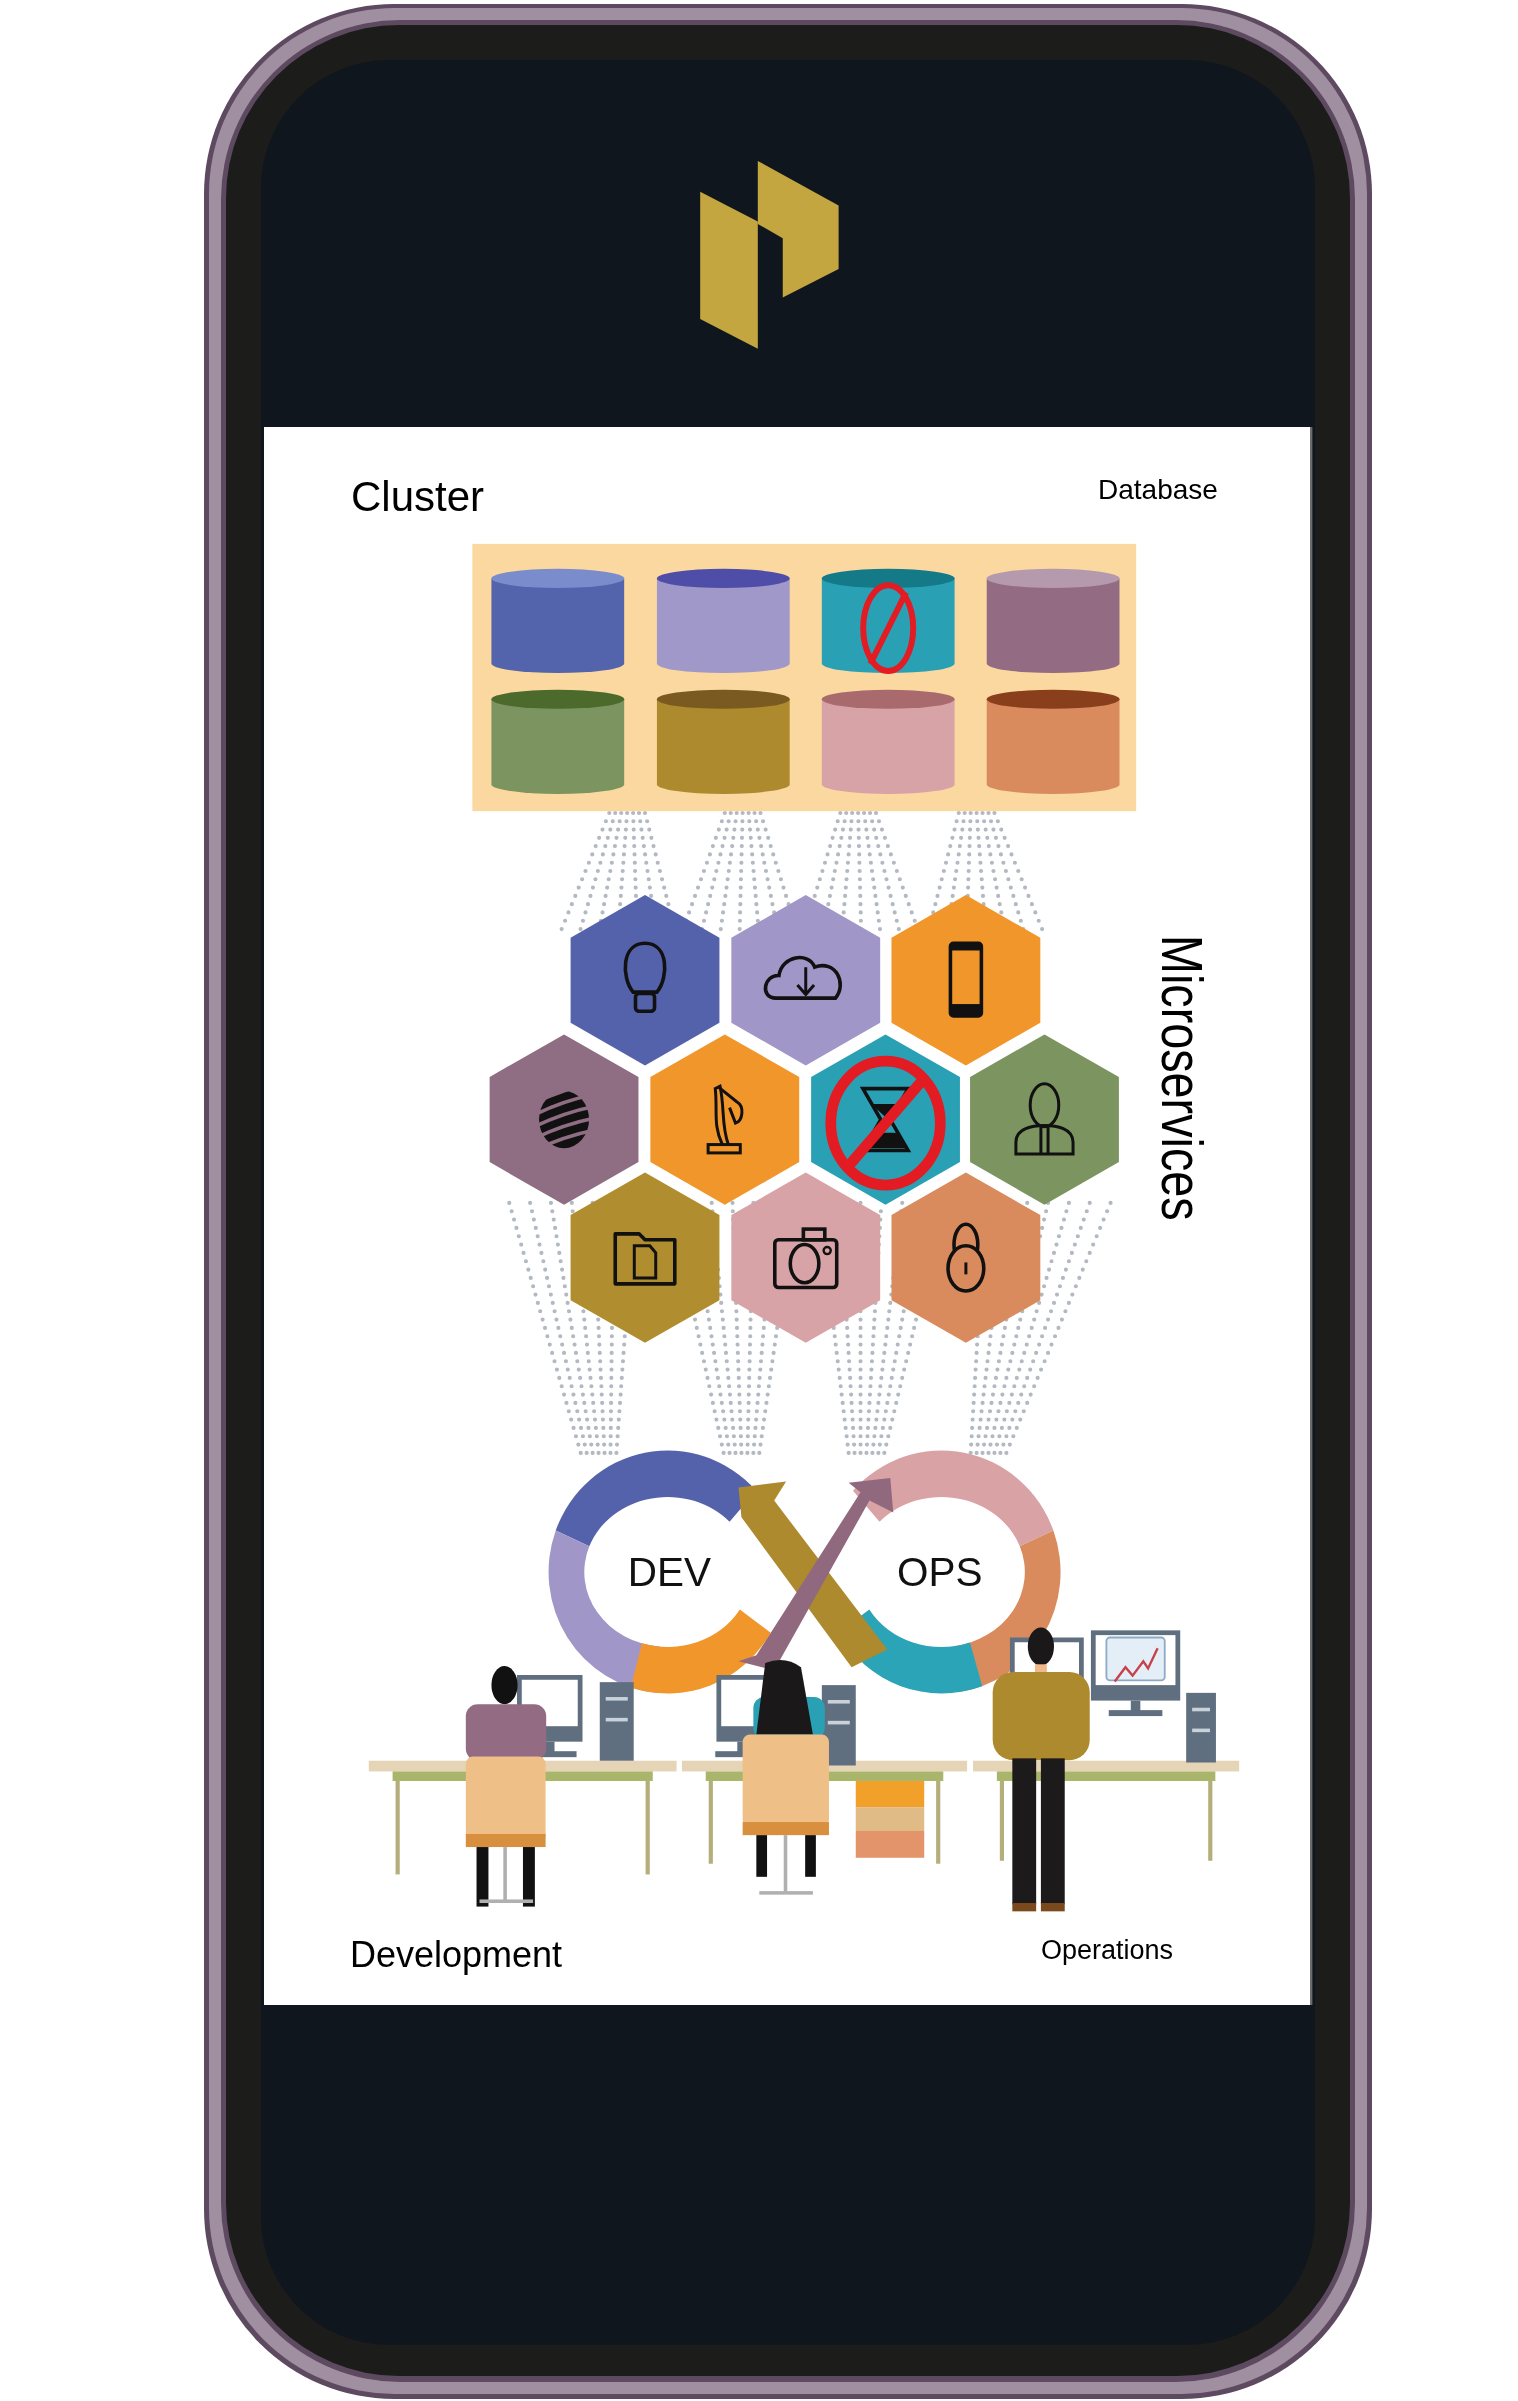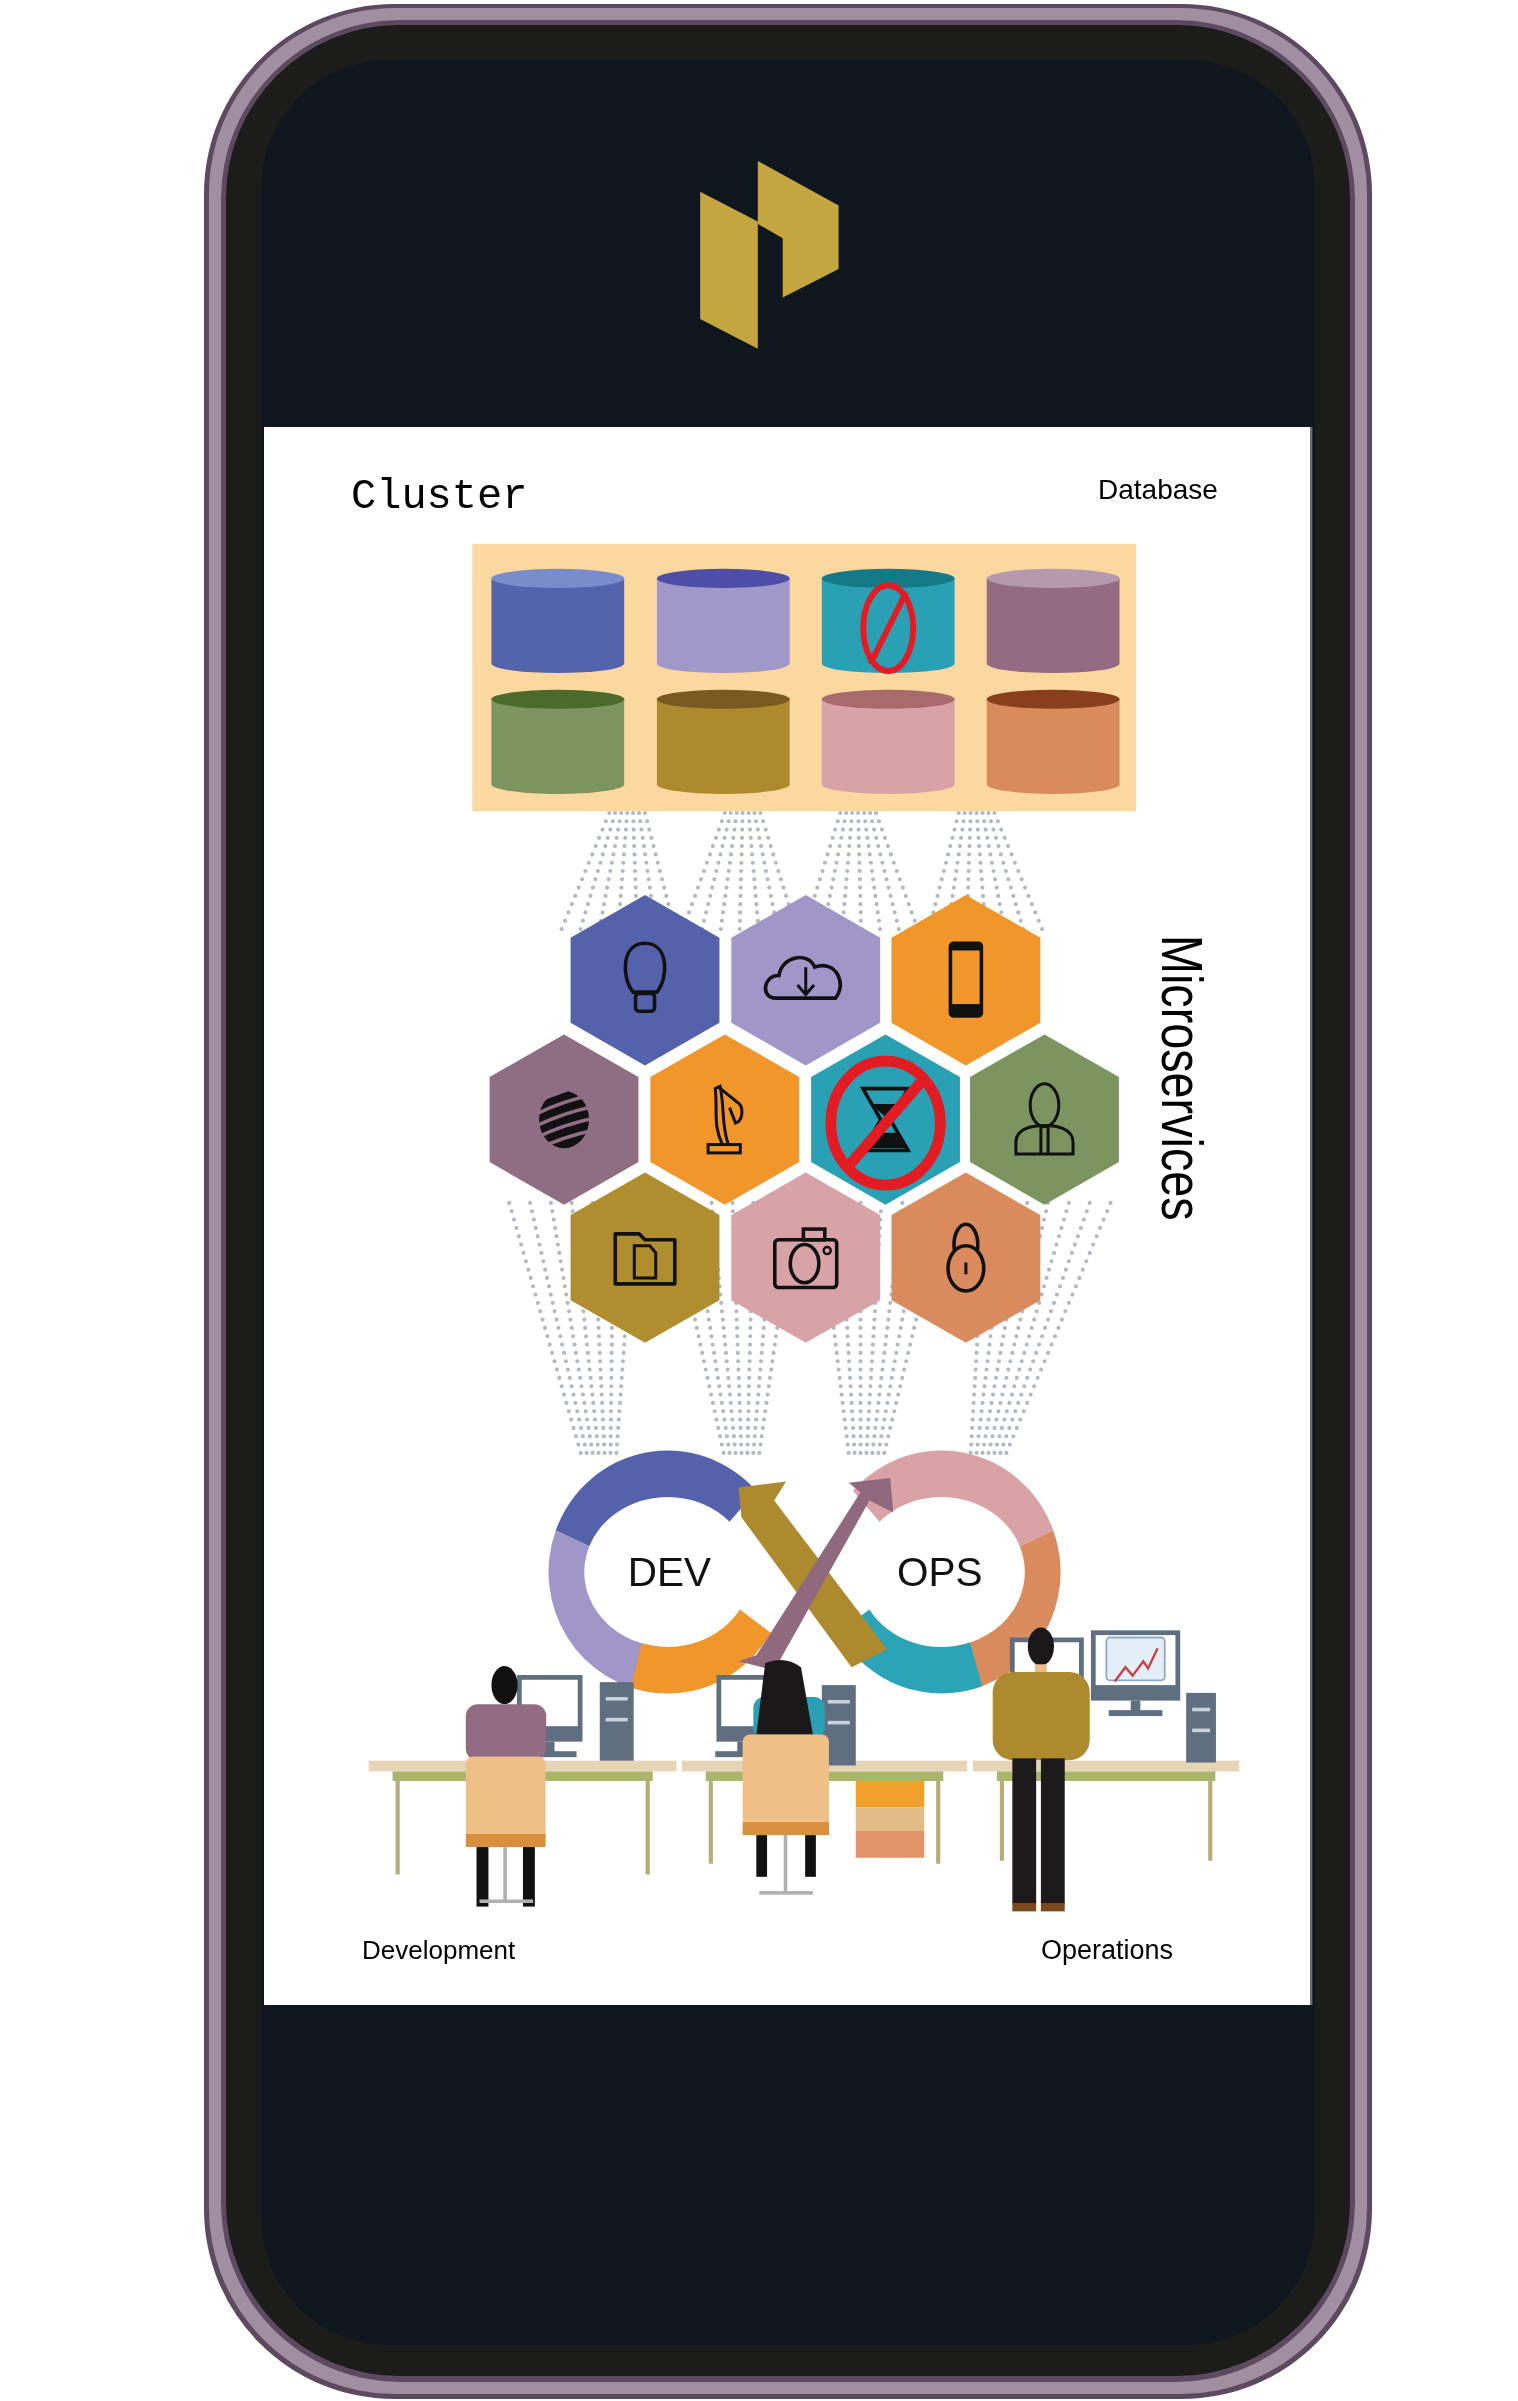--- a/index.html
+++ b/index.html
@@ -6,23 +6,23 @@
   body { width: 1518px; height: 2401px; position: relative; overflow: hidden; font-family: "Liberation Sans", sans-serif; }
   .phone-rim { position: absolute; left: 204px; top: 3.6px; width: 1168px; height: 2395px; border-radius: 190px; box-sizing: border-box;
     background: #5e4a60; }
   .phone-rim-inner { position: absolute; left: 4.8px; top: 4.8px; right: 4.8px; bottom: 4.8px; border-radius: 186px; background: #a08fa0; }
   .phone-rim-inner2 { position: absolute; left: 12px; top: 12px; right: 12px; bottom: 12px; border-radius: 179px; background: #5e4a60; }
   .phone-body { position: absolute; left: 226px; top: 25px; width: 1124px; height: 2351px; border-radius: 173px; background: #1c1c1a; }
   .phone-screen { position: absolute; left: 261px; top: 60px; width: 1054px; height: 2285px; border-radius: 128px; background: #10161e; overflow: hidden; }
   .screen-content { position: absolute; left: 264px; top: 427px; width: 1046px; height: 1578px; background: #ffffff; box-shadow: 2.4px 0 0 #6d6a70; }
   .logo { position: absolute; left: 691px; top: 155px; width: 155px; height: 202px; }
   .label { position: absolute; color: #000; font-family: "Liberation Sans", sans-serif; white-space: nowrap; line-height: 1; }
-  .lbl-cluster { left: 351px; top: 476px; font-size: 42px; font-family: Liberation Mono, monospace; }
+  .lbl-cluster { left: 351px; top: 476px; font-size: 42px; }
   .lbl-database { left: 1098px; top: 476px; font-size: 28px; }
-  .lbl-development { left: 362px; top: 1937px; font-size: 26px; }
+  .lbl-development { left: 350px; top: 1937px; font-size: 36px; }
   .lbl-operations { left: 1041px; top: 1937px; font-size: 27px; }
   .lbl-micro { left: 1012px; top: 1054px; font-size: 57px; transform-origin: center center; transform: translate(0,0) rotate(90deg) scaleX(0.82); width: 333px; text-align: center; }
   .illus { position: absolute; left: 264px; top: 427px; width: 1046px; height: 1578px; }
   .illus svg { position: absolute; left: 0; top: 0; }
 </style>
 </head>
 <body>
 
 <div class="phone-rim">
   <div class="phone-rim-inner">

